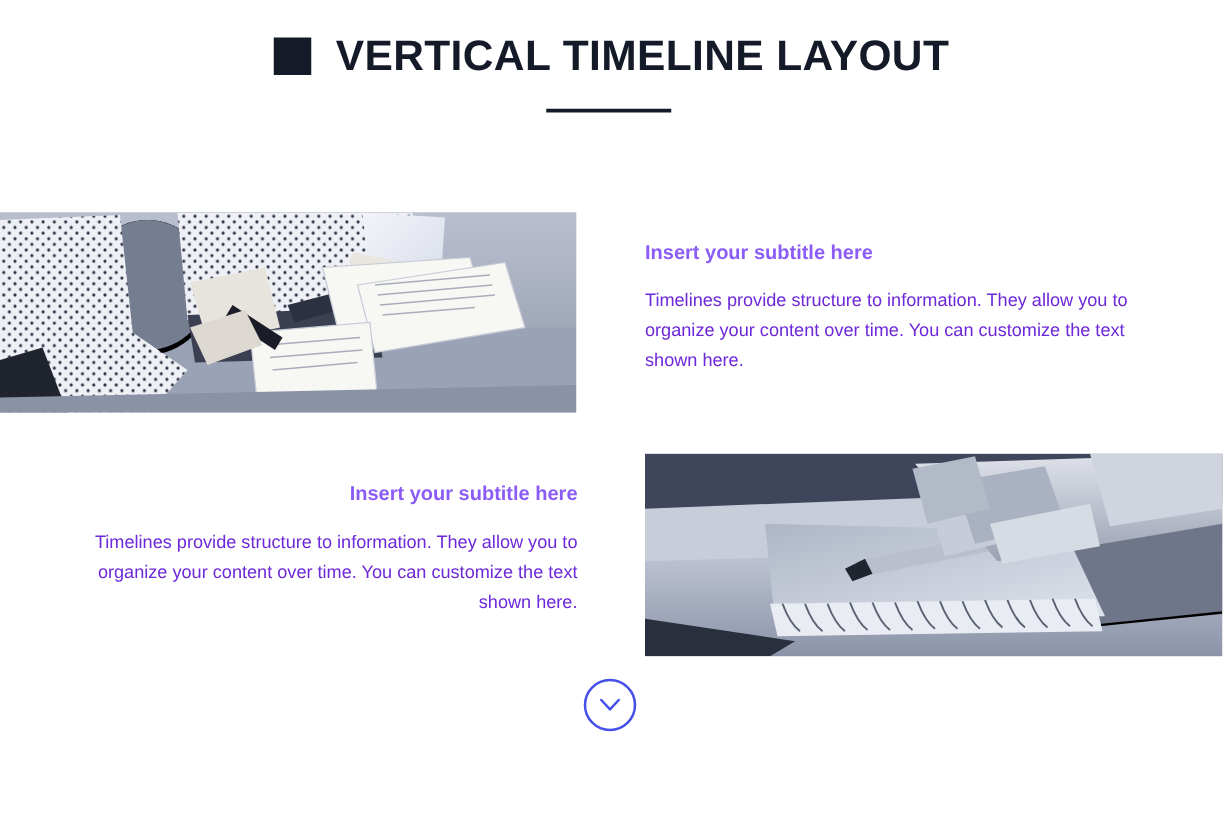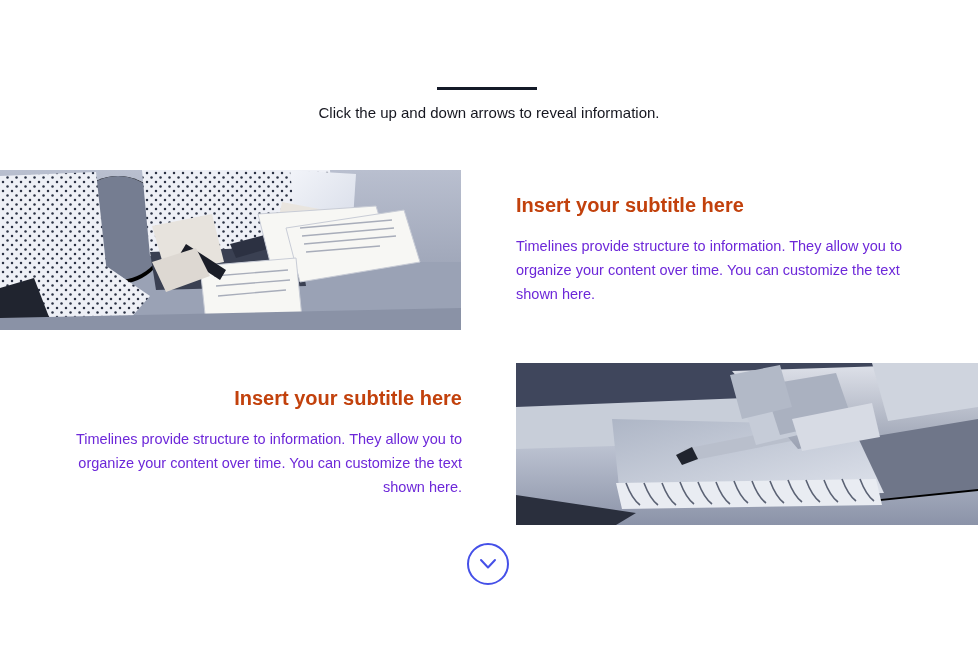--- a/index.html
+++ b/index.html
@@ -92,23 +92,23 @@
     width: 420px;
     text-align: left;
   }
   #text-block-bottom {
     left: 42px;
     top: 386px;
     width: 420px;
     text-align: right;
   }
   .block-subtitle {
-    font-size: 20px;
+    font-size: 16px;
     font-weight: bold;
-    color: #c2410c;
+    color: #8b5cf6;
     margin: 0 0 18px 0;
     line-height: 1.2;
   }
   .block-body {
     font-size: 14.5px;
     line-height: 1.65;
     color: #6d28d9;
     margin: 0;
   }
 
@@ -137,24 +137,27 @@
     width: 978px;
     height: 60px;
     background: #ffffff;
   }
 </style>
 </head>
 <body>
 
 <div id="slide-header">
 
+  <div id="title-row">
+    <span id="title-marker"></span>
+    <span id="slide-title">VERTICAL TIMELINE LAYOUT</span>
+  </div>
 
   <div id="title-divider"></div>
 
-  <div id="slide-instruction">Click the up and down arrows to reveal information.</div>
 </div>
 
 <div class="photo" id="photo-meeting">
   <svg viewBox="0 0 461 160" preserveAspectRatio="none">
     <defs>
       <linearGradient id="deskG" x1="0" y1="0" x2="0" y2="1">
         <stop offset="0%" stop-color="#b9bfcf"></stop>
         <stop offset="100%" stop-color="#8f97ab"></stop>
       </linearGradient>
       <linearGradient id="shirtG" x1="0" y1="0" x2="1" y2="1">

